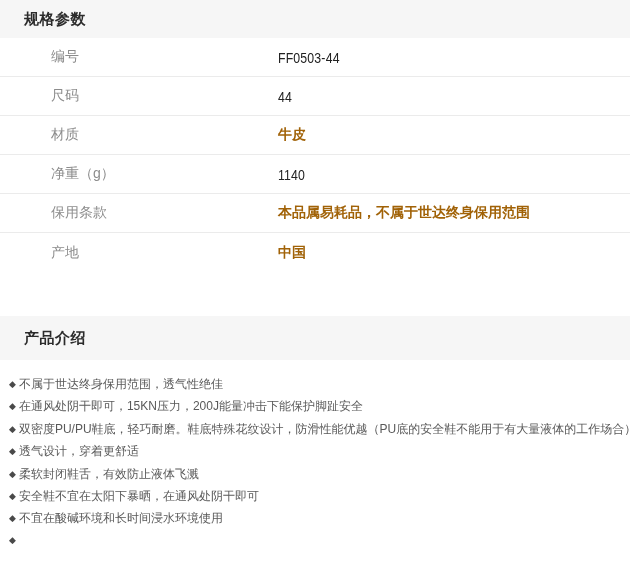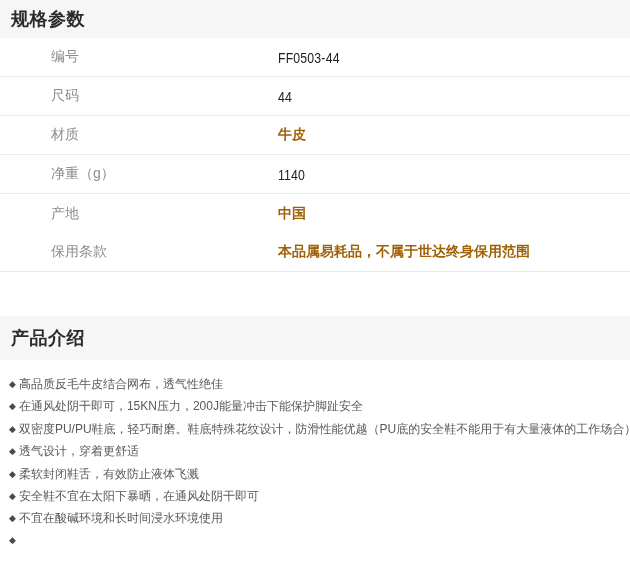--- a/index.html
+++ b/index.html
@@ -18,24 +18,25 @@
   .section-band {
     background:#f6f6f6;
     display:flex;
     align-items:center;
     padding-left:11px;
     box-sizing:border-box;
   }
   .band-top { height:38px; }
   .band-mid { height:44px; }
   .section-title {
-    font-size:18px;
+    font-size:15px;
     font-weight:700;
     color:#2b2b2b;
     letter-spacing:0.5px;
+    margin-left:13px;
   }
   .spec-table { background:#ffffff; }
   .spec-row {
     display:flex;
     align-items:center;
     height:39px;
     box-sizing:border-box;
     border-bottom:1px solid #ebebeb;
   }
   .spec-row.last { border-bottom:none; }
@@ -101,40 +102,40 @@
       <span class="spec-value num">44</span>
     </div>
     <div class="spec-row">
       <span class="spec-label">材质</span>
       <span class="spec-value bold">牛皮</span>
     </div>
     <div class="spec-row">
       <span class="spec-label">净重（g）</span>
       <span class="spec-value num">1140</span>
     </div>
+    <div class="spec-row">
+      <span class="spec-label">保用条款</span>
+      <span class="spec-value bold">本品属易耗品，不属于世达终身保用范围</span>
+    </div>
     <div class="spec-row last">
       <span class="spec-label">产地</span>
       <span class="spec-value bold">中国</span>
-    </div>
-    <div class="spec-row">
-      <span class="spec-label">保用条款</span>
-      <span class="spec-value bold">本品属易耗品，不属于世达终身保用范围</span>
     </div>
   </div>
 
   <div class="section-gap"></div>
 
   <div class="section-band band-mid">
     <span class="section-title">产品介绍</span>
   </div>
 
   <ul class="intro-list">
     <li class="intro-item">
       <span class="bullet-icon">◆</span>
-      <span>高品质反毛牛皮结合网布，透气性绝佳</span>
+      <span>不属于世达终身保用范围，透气性绝佳</span>
     </li>
     <li class="intro-item">
       <span class="bullet-icon">◆</span>
       <span>在通风处阴干即可，15KN压力，200J能量冲击下能保护脚趾安全</span>
     </li>
     <li class="intro-item">
       <span class="bullet-icon">◆</span>
       <span>双密度PU/PU鞋底，轻巧耐磨。鞋底特殊花纹设计，防滑性能优越（PU底的安全鞋不能用于有大量液体的工作场合）</span>
     </li>
     <li class="intro-item">

